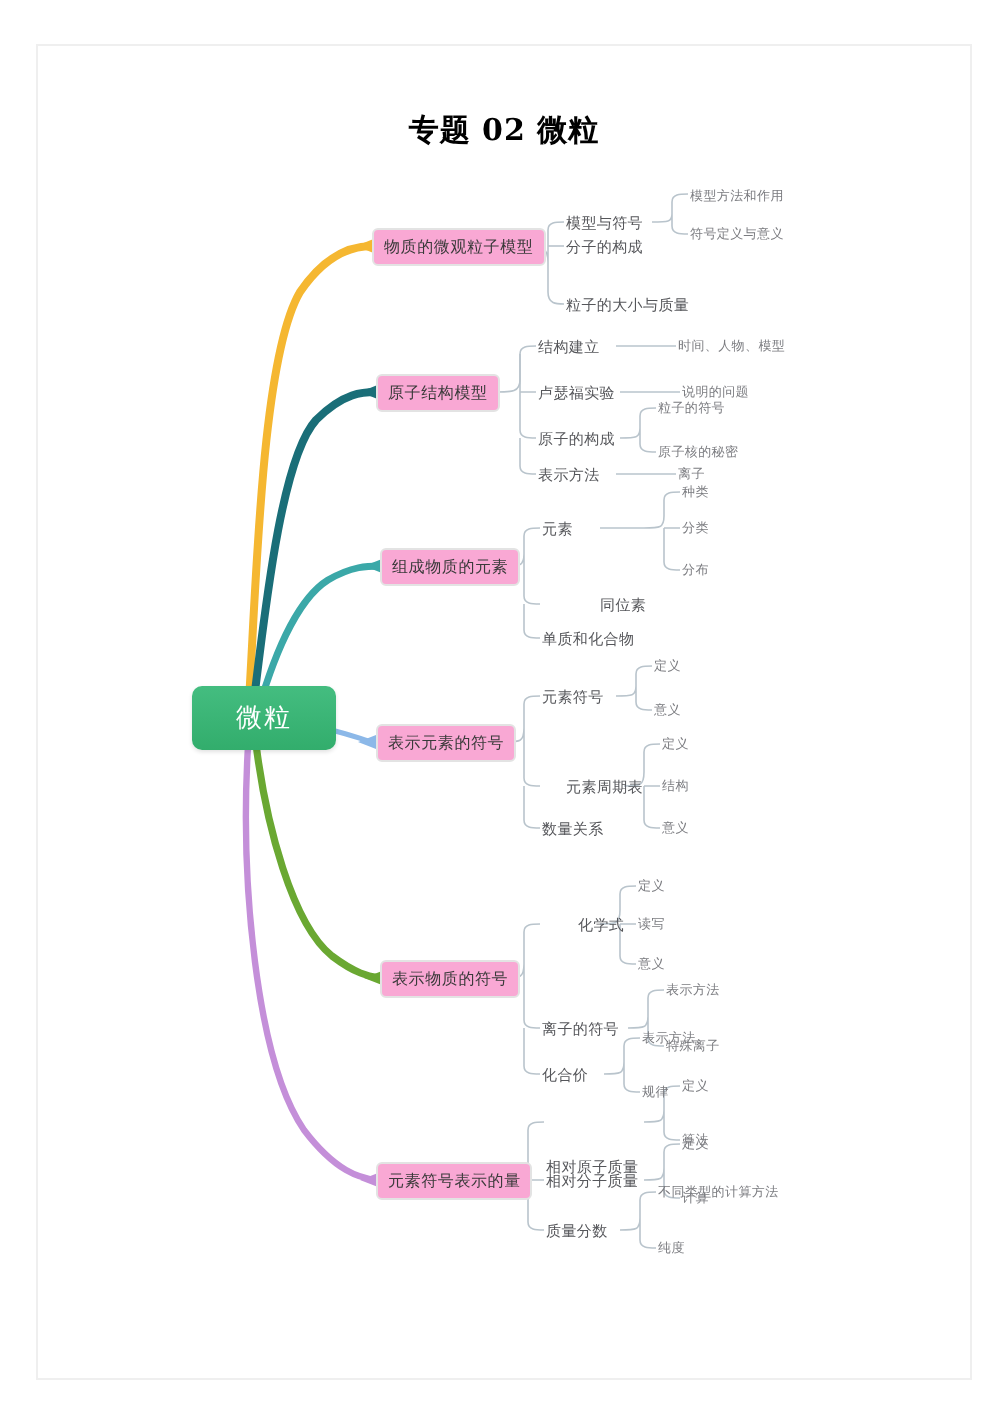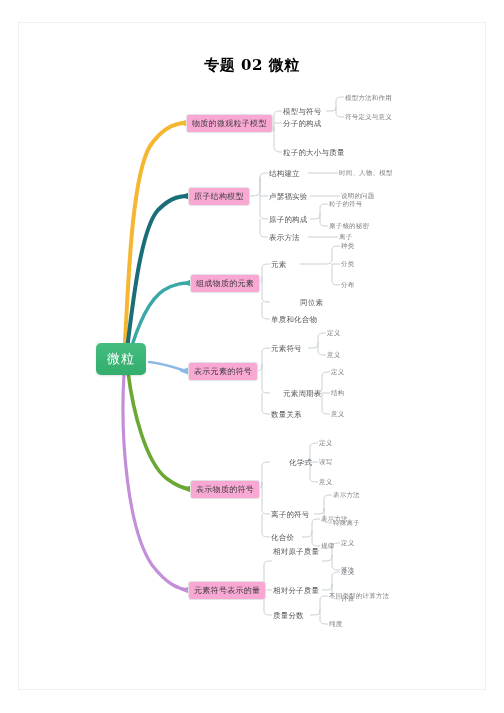--- a/index.html
+++ b/index.html
@@ -53,21 +53,21 @@
     left: 0; top: 0;
     width: 504px;
     height: 713px;
   }
 
   
   #root-node {
     position: absolute;
     left: 96px;
     top: 343px;
-    width: 50px;
+    width: 72px;
     height: 32px;
     background: #3CB878;
     background: linear-gradient(180deg,#44bd80 0%, #32ad6c 100%);
     border-radius: 5px;
     color: #ffffff;
     font-size: 13px;
     line-height: 32px;
     text-align: center;
     letter-spacing: 1px;
     box-shadow: 0 1px 2px rgba(0,0,0,0.12);
@@ -271,21 +271,21 @@
   <div class="l2" style="left:271px; top:533px;">化合价</div>
 
   <div class="l3" style="left:319px; top:439px;">定义</div>
   <div class="l3" style="left:319px; top:458px;">读写</div>
   <div class="l3" style="left:319px; top:478px;">意义</div>
   <div class="l3" style="left:333px; top:491px;">表示方法</div>
   <div class="l3" style="left:333px; top:519px;">特殊离子</div>
   <div class="l3" style="left:321px; top:515px;">表示方法</div>
   <div class="l3" style="left:321px; top:542px;">规律</div>
 
-  <div class="l2" style="left:273px; top:547px;">相对原子质量</div>
+  <div class="l2" style="left:273px; top:579px;">相对原子质量</div>
   <div class="l2" style="left:273px; top:586px;">相对分子质量</div>
   <div class="l2" style="left:273px; top:611px;">质量分数</div>
 
   <div class="l3" style="left:341px; top:539px;">定义</div>
   <div class="l3" style="left:341px; top:566px;">算法</div>
   <div class="l3" style="left:341px; top:568px;">定义</div>
   <div class="l3" style="left:341px; top:595px;">计算</div>
   <div class="l3" style="left:329px; top:592px;">不同类型的计算方法</div>
   <div class="l3" style="left:329px; top:620px;">纯度</div>
 

